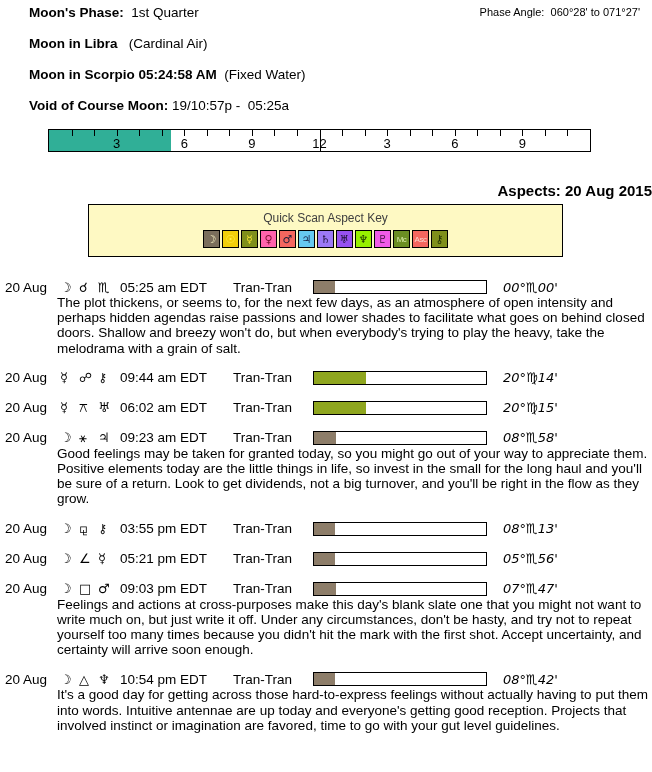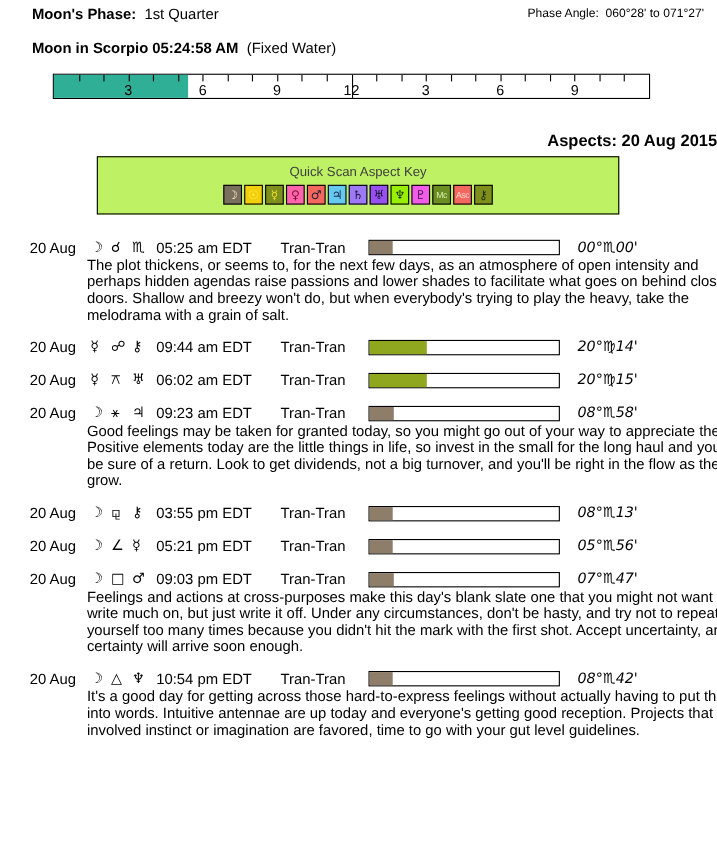--- a/index.html
+++ b/index.html
@@ -27,21 +27,21 @@
   .key-box{margin:5px 0 0 88px;width:475px;border:1px solid #000;text-align:center;padding:6px 0 8px 0;box-sizing:border-box;}
   .key-title{font-size:12px;color:#404040;line-height:14px;}
   .key-subtitle{font-size:12.5px;font-weight:bold;margin-top:3px;line-height:15px;}
   .key-squares{display:flex;justify-content:center;gap:2px;margin-top:5px;}
   .key-square{display:flex;align-items:center;justify-content:center;width:15px;height:16px;border:1px solid #000;font-family:"DejaVu Sans",sans-serif;font-size:11px;line-height:11px;overflow:hidden;}
   .key-square .key-glyph{font-size:11px;}
   .key-square .key-text{font-family:"Liberation Sans",sans-serif;font-size:8px;letter-spacing:-0.5px;}
 
   
   .aspect-list{margin-top:22px;}
-  .aspect-row{margin-bottom:14px;padding-left:22px;}
+  .aspect-row{margin-bottom:14px;}
   .aspect-line{display:flex;align-items:center;height:16px;font-size:13.5px;}
   .col-date{margin-left:5px;width:55px;}
   .col-glyphs{width:60px;font-family:"DejaVu Sans",sans-serif;font-size:13px;display:flex;}
   .col-glyphs .g1{width:19px;}
   .col-glyphs .g2{width:19px;}
   .col-glyphs .g3{flex:1;}
   .col-time{width:113px;}
   .col-type{width:80px;}
   .bar{width:172px;height:12px;border:1px solid #000;background:#fff;}
   .bar-fill{display:block;height:100%;}
@@ -49,21 +49,23 @@
   .aspect-desc{margin-left:57px;width:600px;font-size:13.5px;line-height:15.2px;margin-bottom:4px;}
 </style>
 </head>
 <body>
 
 <div class="page">
 
   <div class="header">
     <div class="phase-angle">Phase Angle:  060°28' to 071°27'</div>
     <div class="hdr-line"><b>Moon's Phase:</b>  <span class="hdr-val">1st Quarter</span></div>
+    <div class="hdr-line"><b>Moon in Libra</b>   <span class="hdr-val">(Cardinal Air)</span></div>
     <div class="hdr-line"><b>Moon in Scorpio 05:24:58 AM</b>  <span class="hdr-val">(Fixed Water)</span></div>
+    <div class="hdr-line"><b>Void of Course Moon:</b> <span class="hdr-val">19/10:57p -  05:25a</span></div>
   </div>
 
   <div class="ruler" id="ruler">
     <div class="ruler-fill" id="rulerFill" style="width: 22.6%; background: rgb(48, 175, 151);"></div>
   <div class="ruler-tick" style="left: 4.16667%;"></div>
       <div class="ruler-tick" style="left: 8.33333%;"></div>
       <div class="ruler-tick" style="left: 12.5%;"></div>
       <div class="ruler-tick" style="left: 16.6667%;"></div>
       <div class="ruler-tick" style="left: 20.8333%;"></div>
       <div class="ruler-tick" style="left: 25%;"></div>
@@ -88,21 +90,21 @@
       <span class="ruler-num" style="left: 25%;">6</span>
       <span class="ruler-num" style="left: 37.5%;">9</span>
       <span class="ruler-num" style="left: 50%;">12</span>
       <span class="ruler-num" style="left: 62.5%;">3</span>
       <span class="ruler-num" style="left: 75%;">6</span>
       <span class="ruler-num" style="left: 87.5%;">9</span>
     </div>
 
   <div class="aspects-title">Aspects: 20 Aug 2015</div>
 
-  <div class="key-box" id="keyBox" style="background: #bef264;">
+  <div class="key-box" id="keyBox" style="background: #fef9c3;">
     <div class="key-title">Quick Scan Aspect Key</div>
     <div class="key-squares" id="keySquares">
   <span class="key-square" style="background: rgb(122, 110, 92);">
           <span class="key-glyph" style="color: rgb(242, 237, 192);">☽</span>
         </span>
 
   <span class="key-square" style="background: rgb(242, 207, 10);">
           <span class="key-glyph" style="color: rgb(255, 240, 77);">☉</span>
         </span>
 

